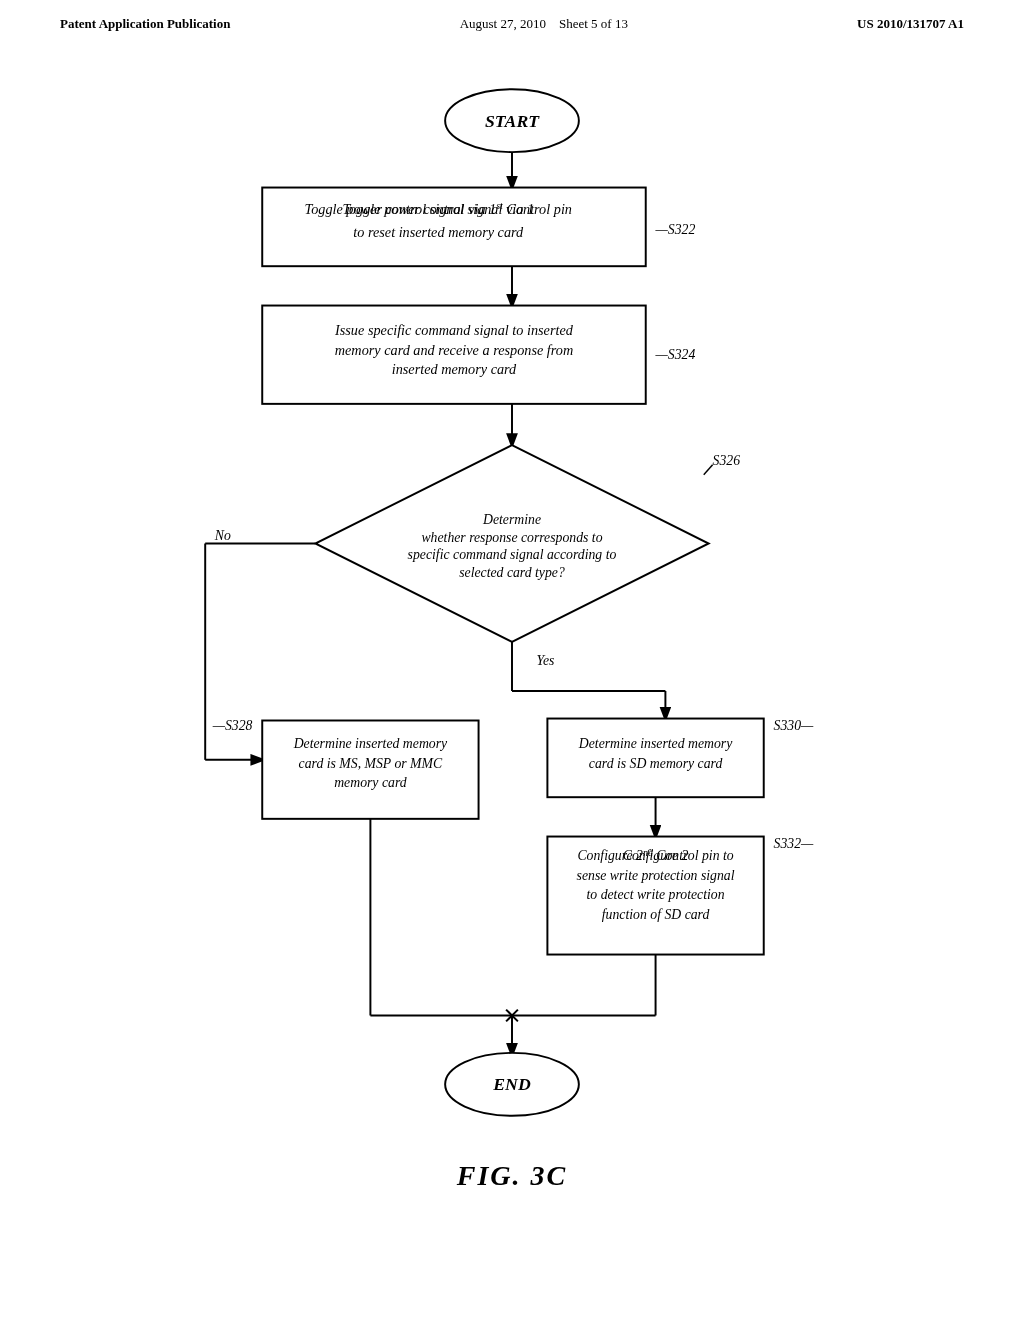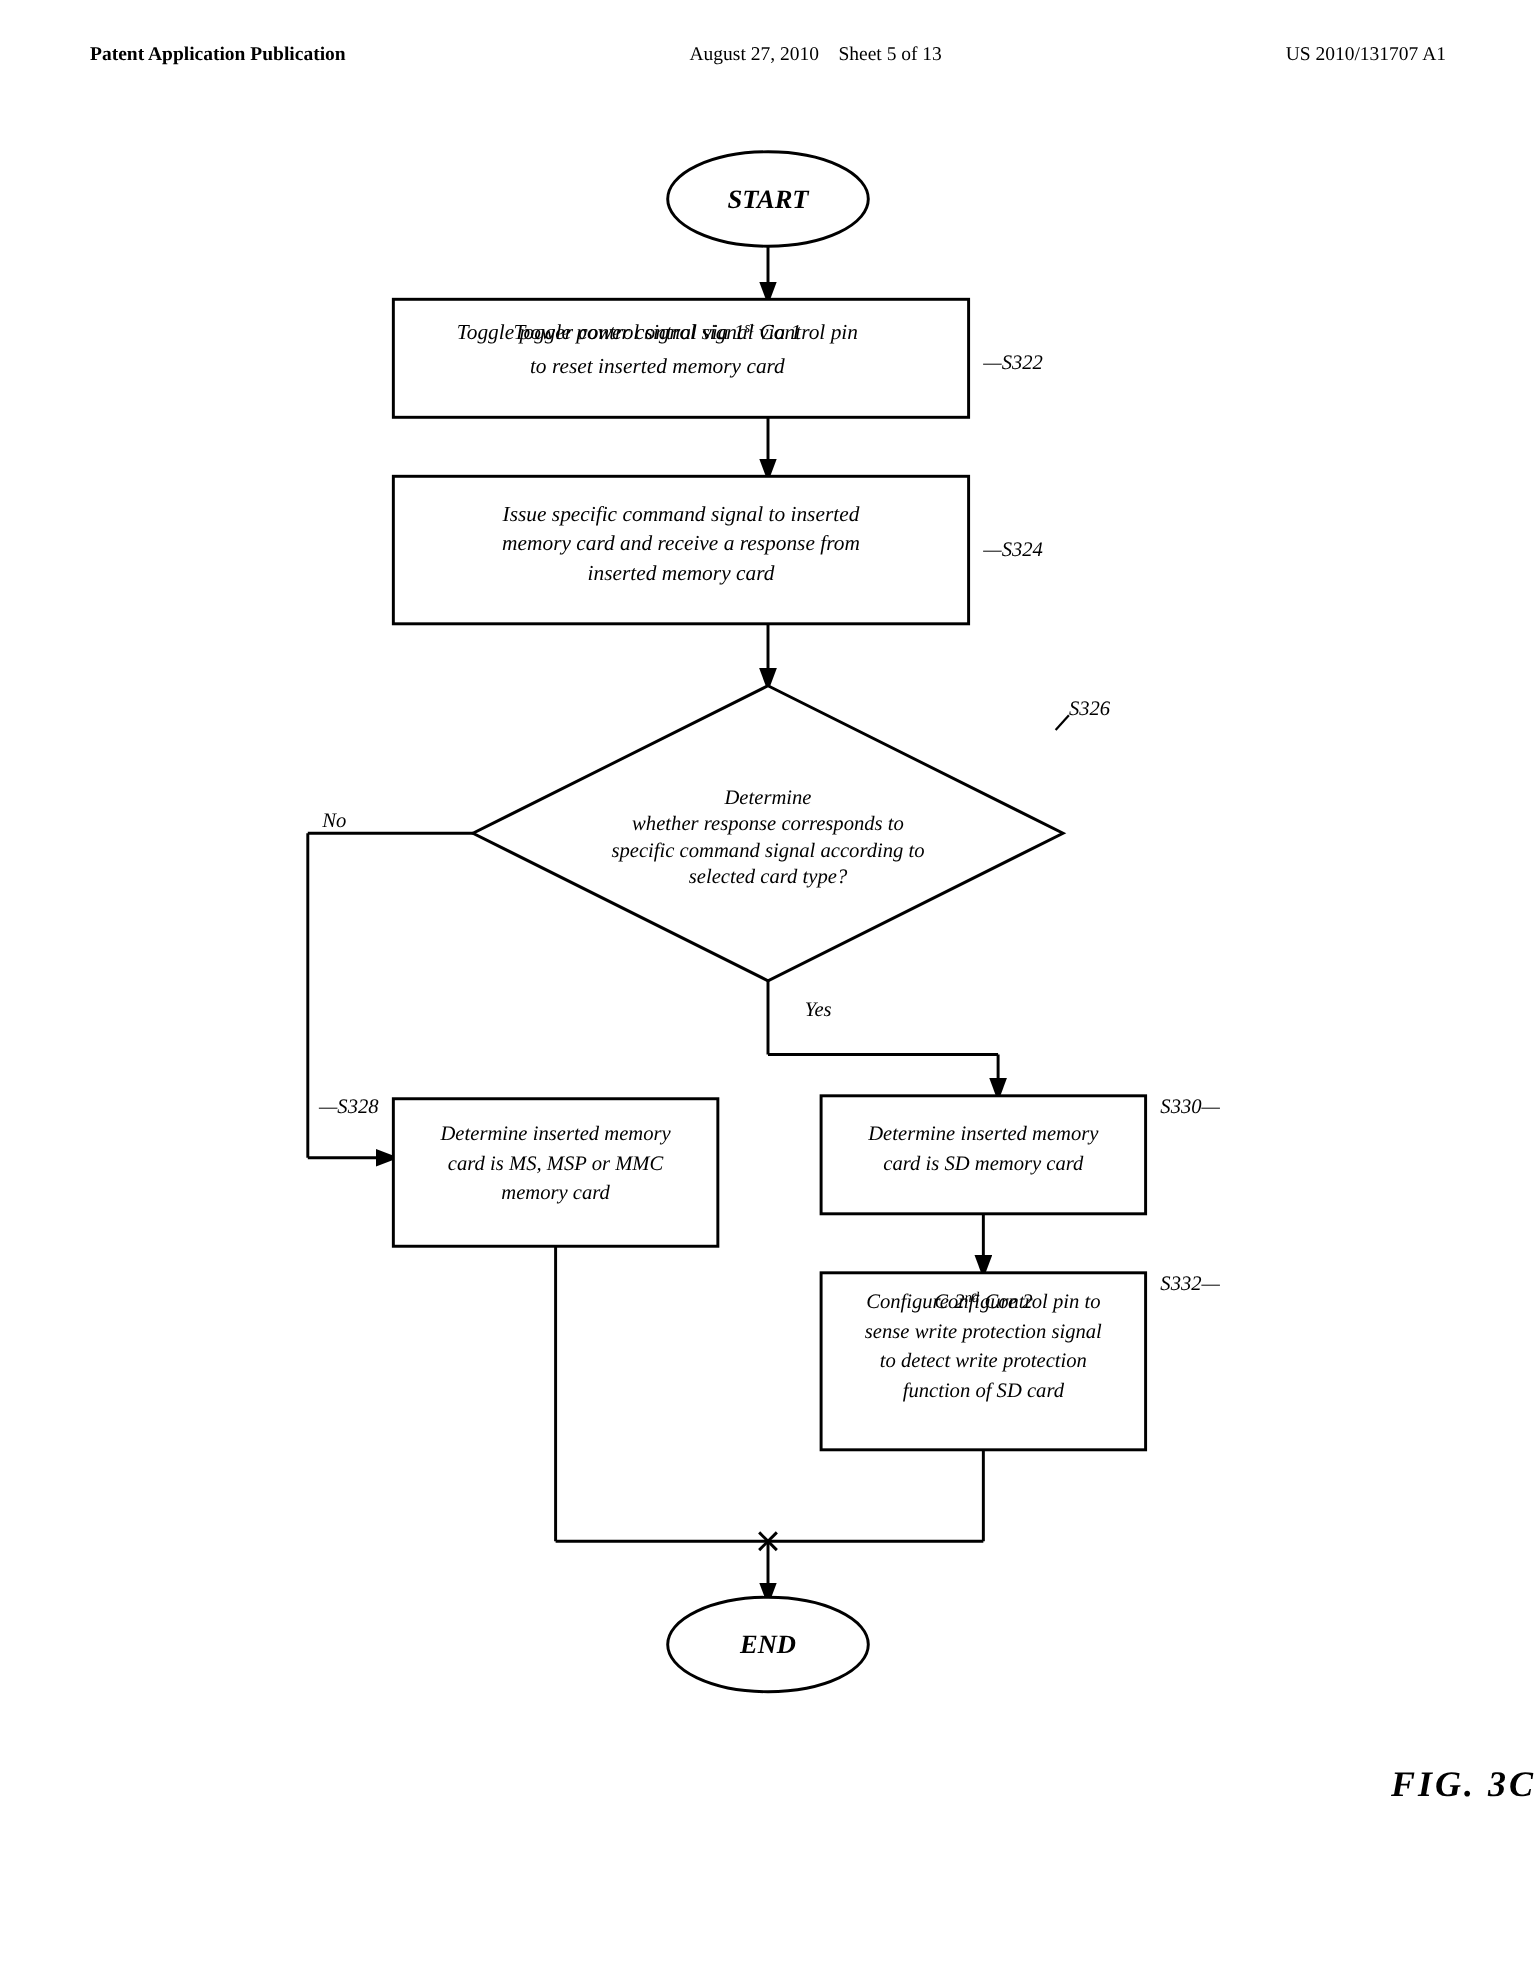--- a/index.html
+++ b/index.html
@@ -10,26 +10,26 @@
       font-family: 'Times New Roman', Times, serif;
       position: relative;
       overflow: hidden;
     }
 
     
     .header {
       display: flex;
       justify-content: space-between;
       align-items: flex-start;
-      padding: 28px 60px 0 60px;
+      padding: 16px 60px 0 60px;
       font-size: 13px;
     }
     .header-left { font-weight: bold; }
     .header-center { text-align: center; }
-    .header-right { font-weight: normal; }
+    .header-right { font-weight: bold; }
 
     
     .diagram-area {
       position: relative;
       width: 100%;
       height: 1180px;
       margin-top: 10px;
       font-style: italic;
     }
 
@@ -38,22 +38,22 @@
       top: 0; left: 0;
       width: 100%;
       height: 100%;
     }
 
     
     .figure-caption {
       position: absolute;
       bottom: 30px;
       width: 100%;
-      text-align: right;
-      font-size: 24px;
+      text-align: center;
+      font-size: 28px;
       font-weight: bold;
       letter-spacing: 2px;
     }
   </style>
 </head>
 <body>
 
 <div class="header">
   <div class="header-left">Patent Application Publication</div>
   <div class="header-center">

